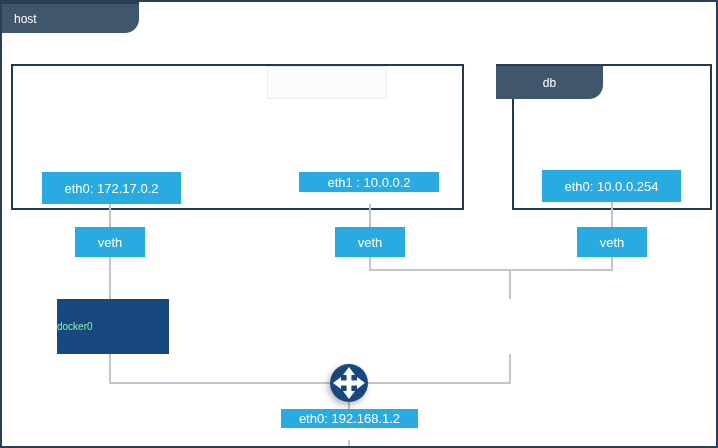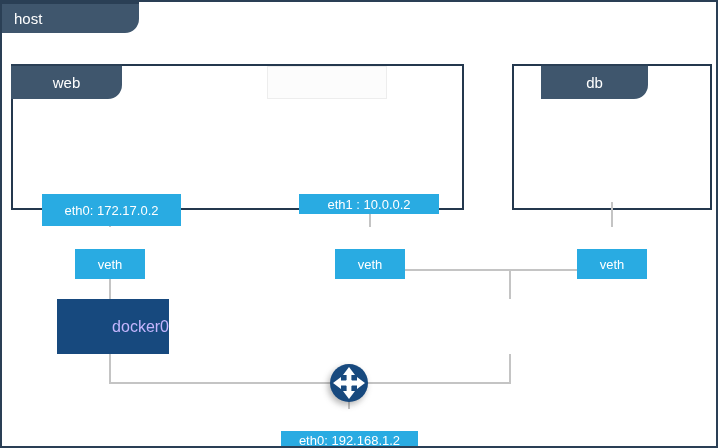--- a/index.html
+++ b/index.html
@@ -12,21 +12,21 @@
     font-family:"Liberation Sans", sans-serif;
     overflow:hidden;
   }
   .tab{
     position:absolute;
     background:#3F566D;
     color:#ffffff;
     border-bottom-right-radius:14px;
     border-top:2px solid #2A3F55;
     display:flex;align-items:center;justify-content:center;
-    font-size:15px;
+    font-size:12px;
     box-sizing:border-box;
     z-index:4;
   }
   .tab.left-align{justify-content:flex-start;padding-left:12px;}
   .container-box{
     position:absolute;
     border:2px solid #24384E;
     background:#ffffff;
     box-sizing:border-box;
     z-index:1;
@@ -39,28 +39,27 @@
     z-index:2;
   }
   .ip-box,.veth-box{
     position:absolute;
     background:#29ABE2;
     color:#ffffff;
     display:flex;align-items:center;justify-content:center;
     font-size:13px;
     box-sizing:border-box;
     z-index:4;
-    margin-top:22px;
   }
   .bridge-box{
     position:absolute;
     background:#17497E;
-    color:#c4b5fd;
-    display:flex;align-items:center;justify-content:flex-end;
-    font-size:16px;
+    color:#86efac;
+    display:flex;align-items:center;justify-content:flex-start;
+    font-size:10px;
     box-sizing:border-box;
     z-index:4;
   }
   #connectors{
     position:absolute;left:0;top:0;width:718px;height:448px;
     z-index:3;
     pointer-events:none;
   }
   #router-icon{
     position:absolute;
@@ -97,33 +96,33 @@
       <path d="M347 438 V447"></path>
     </g>
   </svg>
 
   <div class="tab left-align" style="left:0;top:0;width:137px;height:31px;">
     <span>host</span>
   </div>
 
   <div class="container-box" style="left:9px;top:62px;width:453px;height:146px;"></div>
   <div class="ghost-box" style="left:265px;top:64px;width:120px;height:33px;"></div>
-  <div class="tab" style="left:9px;top:62px;width:111px;height:35px;">
-    <span>web</span>
-  </div>
   <div class="ip-box" style="left:40px;top:170px;width:139px;height:32px;">
     <span>eth0: 172.17.0.2</span>
   </div>
   <div class="ip-box" style="left:297px;top:170px;width:140px;height:20px;">
     <span>eth1 : 10.0.0.2</span>
   </div>
 
   <div class="container-box" style="left:510px;top:62px;width:200px;height:146px;"></div>
-  <div class="tab" style="left:539px;top:62px;width:107px;height:35px;">
+  <div class="tab" style="left:494px;top:62px;width:107px;height:35px;">
     <span>db</span>
+  </div>
+  <div class="ip-box" style="left:540px;top:168px;width:139px;height:32px;">
+    <span>eth0: 10.0.0.254</span>
   </div>
 
   <div class="veth-box" style="left:73px;top:225px;width:70px;height:30px;">
     <span>veth</span>
   </div>
   <div class="veth-box" style="left:333px;top:225px;width:70px;height:30px;">
     <span>veth</span>
   </div>
   <div class="veth-box" style="left:575px;top:225px;width:70px;height:30px;">
     <span>veth</span>

